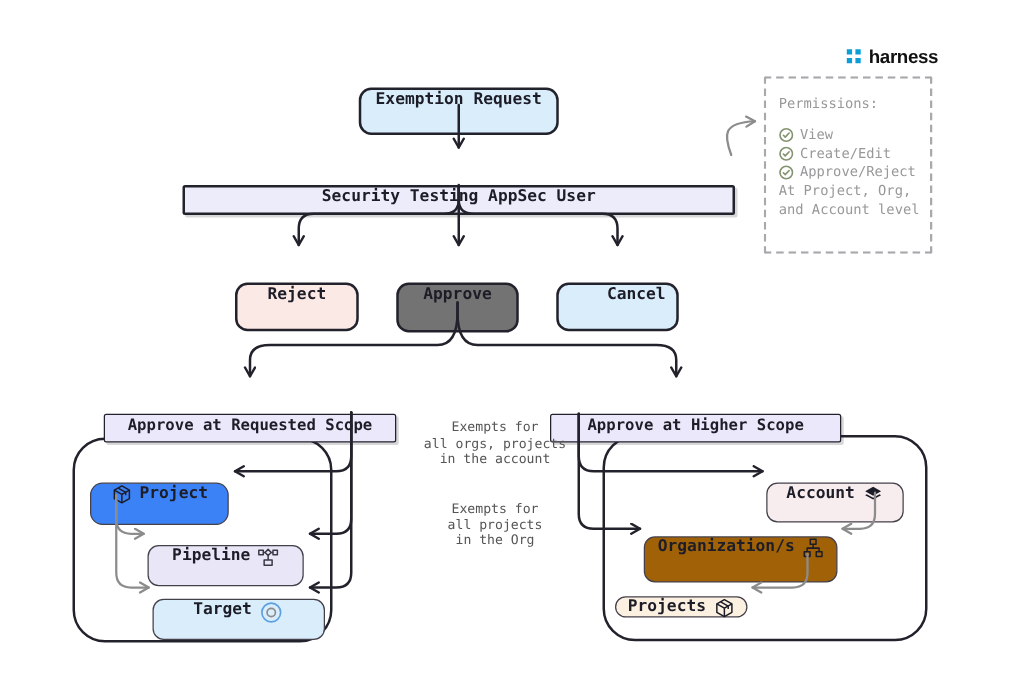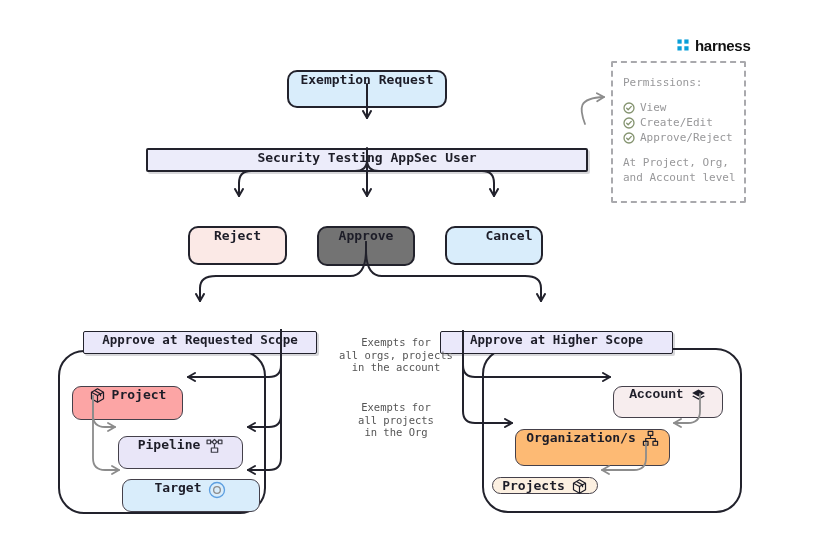--- a/index.html
+++ b/index.html
@@ -17,33 +17,33 @@
 
   
   .container{position:absolute;border:2px solid #22222c;border-radius:26px;background:transparent;z-index:1;}
 
   
   .bg-blue{background:#d9edfb;}
   .bg-lav{background:#ececfa;}
   .bg-lav2{background:#eae8fa;}
   .bg-red{background:#fbe9e6;}
   .bg-green{background:#737373;}
-  .bg-cream{background:#fca5a5;}
+  .bg-cream{background:#3b82f6;border-radius:10px;}
   .bg-cream2{background:#fcf0e1;}
   .bg-lilac{background:#e9e6f8;}
-  .bg-pink{background:#f7edee;font-family:Liberation Mono, monospace;}
-  .bg-yellow{background:#fdba74;}
+  .bg-pink{background:#f7edee;}
+  .bg-yellow{background:#a16207;}
 
   
   .perm{position:absolute;left:611px;top:61px;width:135px;height:142px;box-sizing:border-box;
         border:2px dashed #a9a9ad;border-radius:2px;padding:12px 4px 0 10px;
         color:#98989a;font-size:11px;line-height:15px;z-index:3;}
   .perm-title{margin-bottom:10px;}
   .perm-item{display:flex;align-items:center;gap:5px;height:15px;}
-  .perm-footer{margin-top:10px;}
+  .perm-footer{}
   .perm-footer span{display:block;}
 
   
   .logo{position:absolute;left:674px;top:36px;display:flex;align-items:center;gap:3px;z-index:3;}
   .logo .wordmark{font-family:"Liberation Sans",sans-serif;font-weight:bold;font-size:15px;
                   color:#111;letter-spacing:-0.3px;}
 
   
   .note{position:absolute;width:122px;text-align:right;font-size:10.5px;line-height:12.5px;
         color:#555;z-index:3;}

